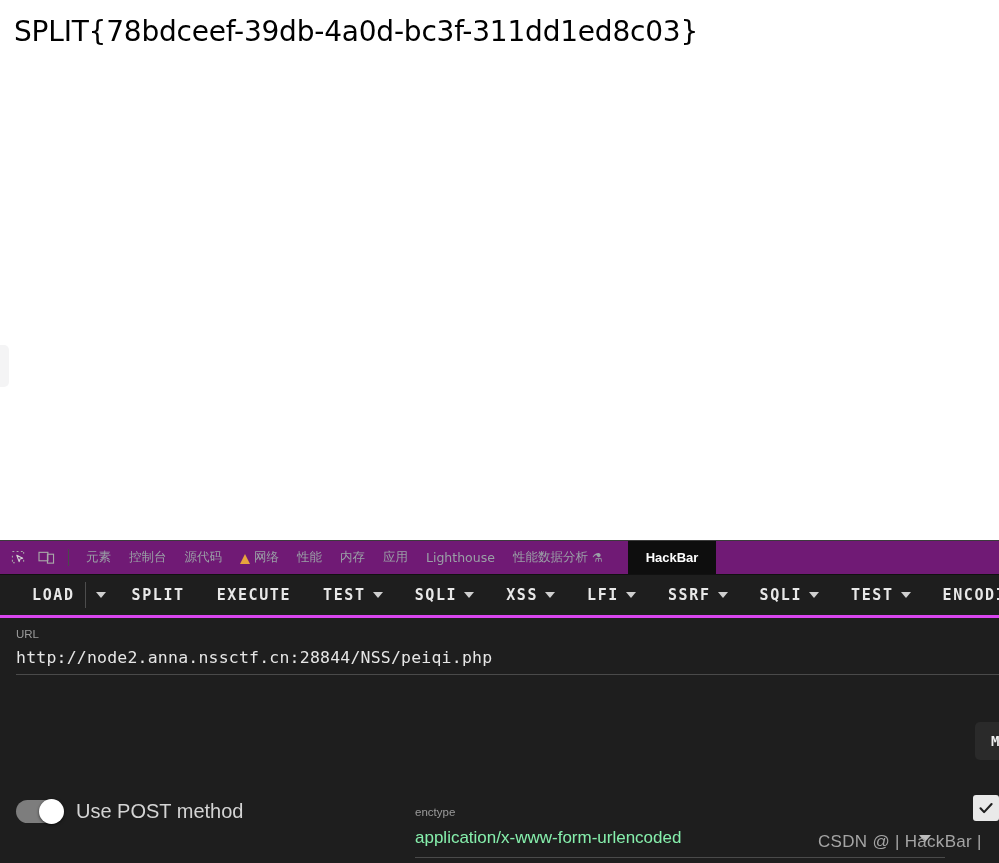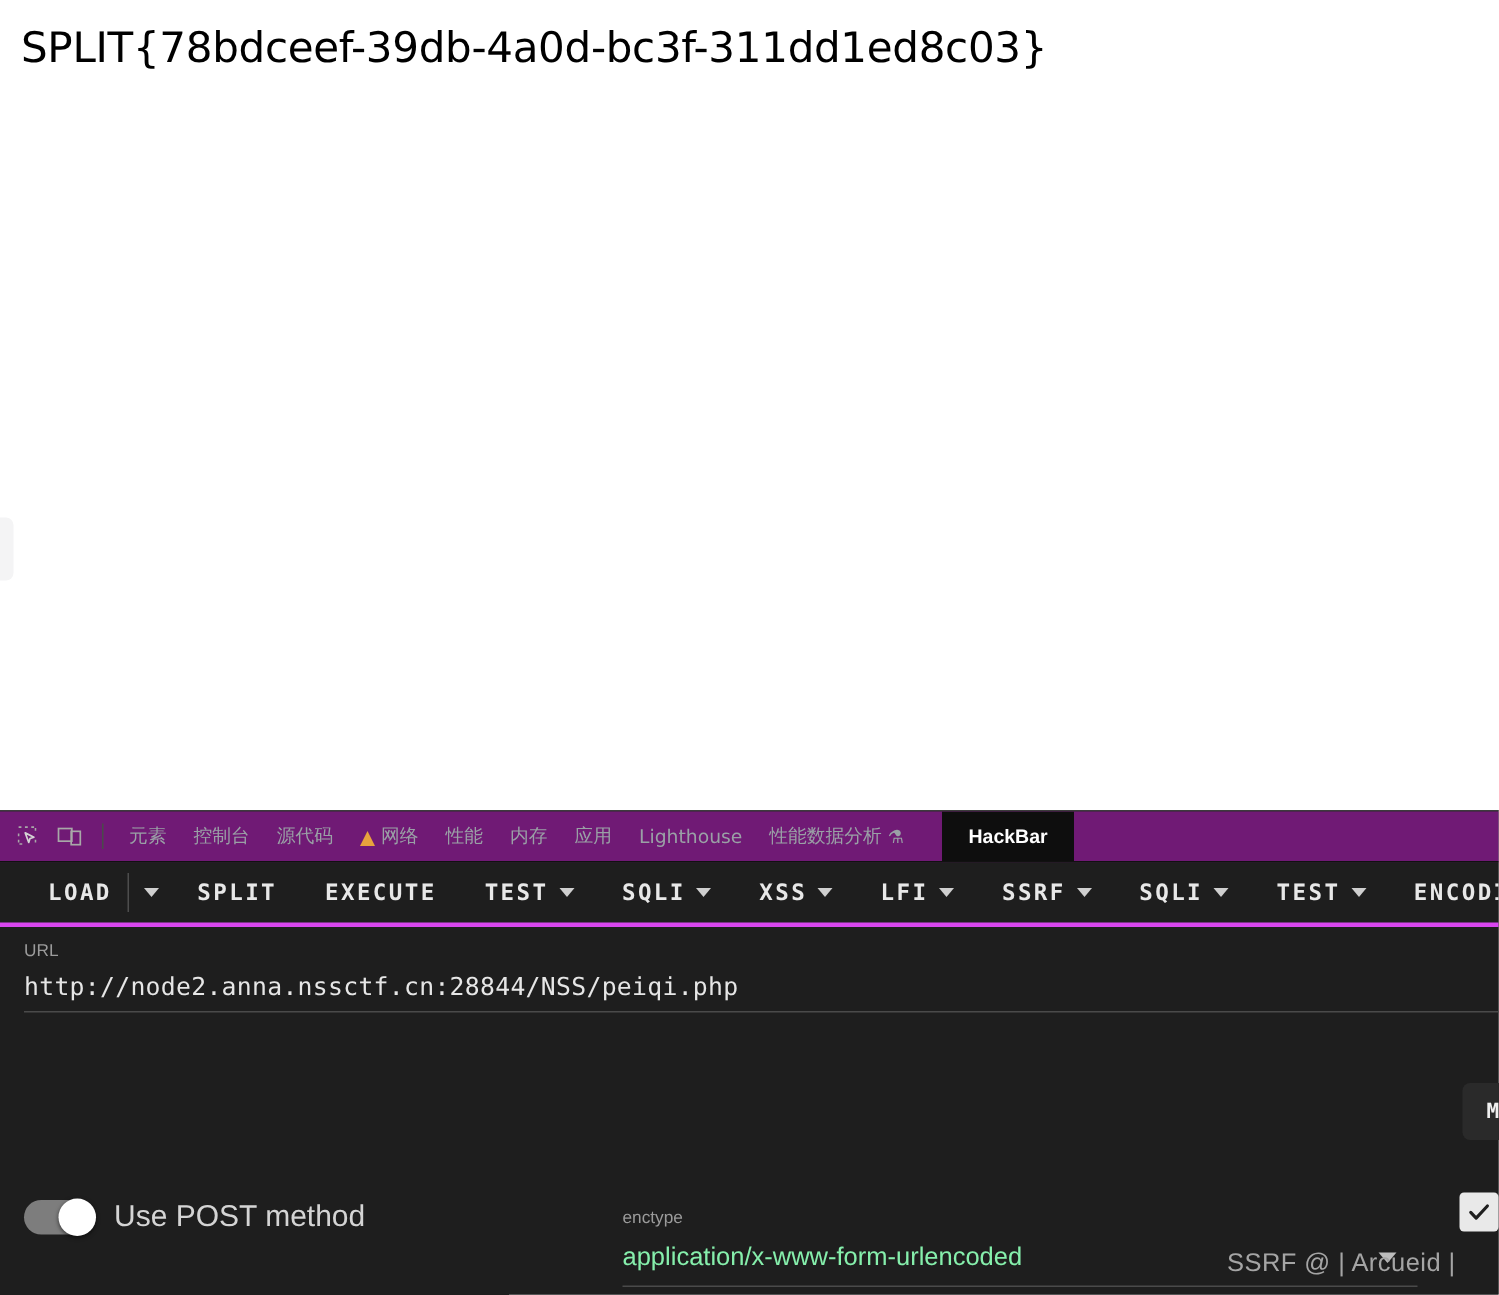--- a/index.html
+++ b/index.html
@@ -397,13 +397,13 @@
 <div class="modify-btn">
   <span>MODIFY HEADER</span>
 </div>
 
 <div class="urlencode-check">
   <svg width="18" height="18" viewBox="0 0 18 18">
     <path d="M3.5 9.3l3.6 3.8L14.6 5" fill="none" stroke="#1f1f1f" stroke-width="2.1" stroke-linecap="round" stroke-linejoin="round"></path>
   </svg>
 </div>
 
-<div class="watermark">SSRF @ | Arcueid |</div>
+<div class="watermark">CSDN @ | HackBar |</div>
 
 </body></html>

